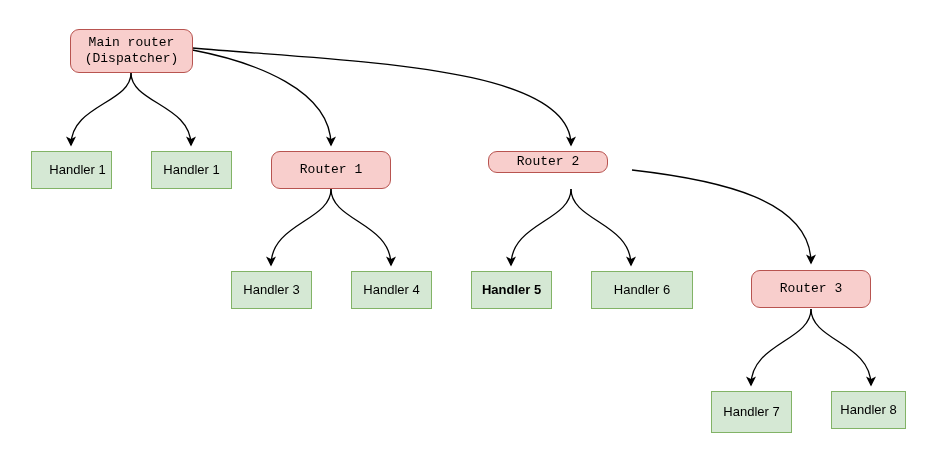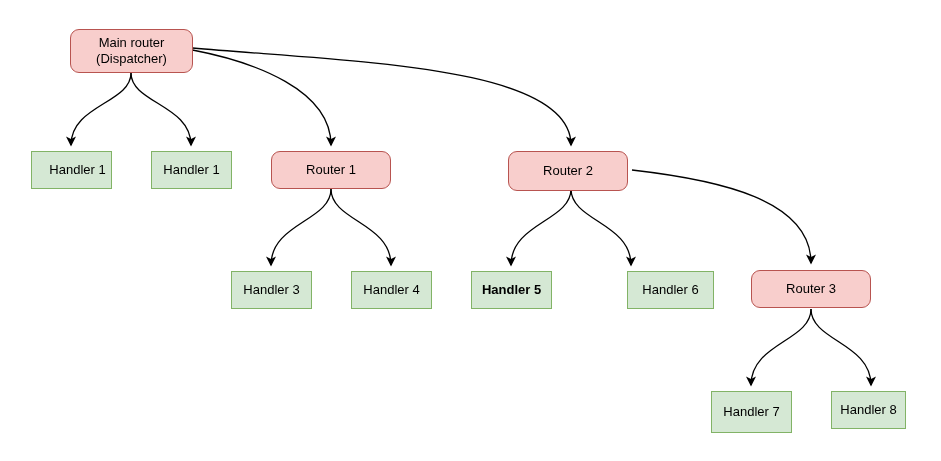--- a/index.html
+++ b/index.html
@@ -44,20 +44,21 @@
     font-size:13px;
     line-height:1.25;
     color:var(--text);
     text-align:center;
     white-space:nowrap;
   }
   .node.router{
     background:var(--router-fill);
     border:1.3px solid var(--router-stroke);
     border-radius:9px;
+    font-family:Liberation Mono, monospace;
   }
   .node.handler{
     background:var(--handler-fill);
     border:1.3px solid var(--handler-stroke);
   }
 </style>
 </head>
 <body>
 
 <div class="canvas">
@@ -85,29 +86,29 @@
     <span>Main router</span>
     <span>(Dispatcher)</span>
   </div>
 
   <div class="node handler" style="left:31px; top:151px; width:81px; height:38px;padding-left:12px;">Handler 1</div>
 
   <div class="node handler" style="left:151px; top:151px; width:81px; height:38px;">Handler 1</div>
 
   <div class="node router" style="left:271px; top:151px; width:120px; height:38px;">Router 1</div>
 
-  <div class="node router" style="left:508px; top:151px; width:120px; height:40px;">Router 2</div>
+  <div class="node router" style="left:488px; top:151px; width:120px; height:22px;">Router 2</div>
 
   <div class="node handler" style="left:231px; top:271px; width:81px; height:38px;">Handler 3</div>
 
   <div class="node handler" style="left:351px; top:271px; width:81px; height:38px;">Handler 4</div>
 
   <div class="node handler" style="left:471px; top:271px; width:81px; height:38px;font-weight:bold;">Handler 5</div>
 
-  <div class="node handler" style="left:591px; top:271px; width:87px; height:38px;margin-left:36px;">Handler 6</div>
+  <div class="node handler" style="left:591px; top:271px; width:102px; height:38px;">Handler 6</div>
 
   <div class="node router" style="left:751px; top:270px; width:120px; height:38px;">Router 3</div>
 
   <div class="node handler" style="left:711px; top:391px; width:81px; height:42px;">Handler 7</div>
 
   <div class="node handler" style="left:831px; top:391px; width:75px; height:38px;">Handler 8</div>
 
 </div>
 
 </body></html>

